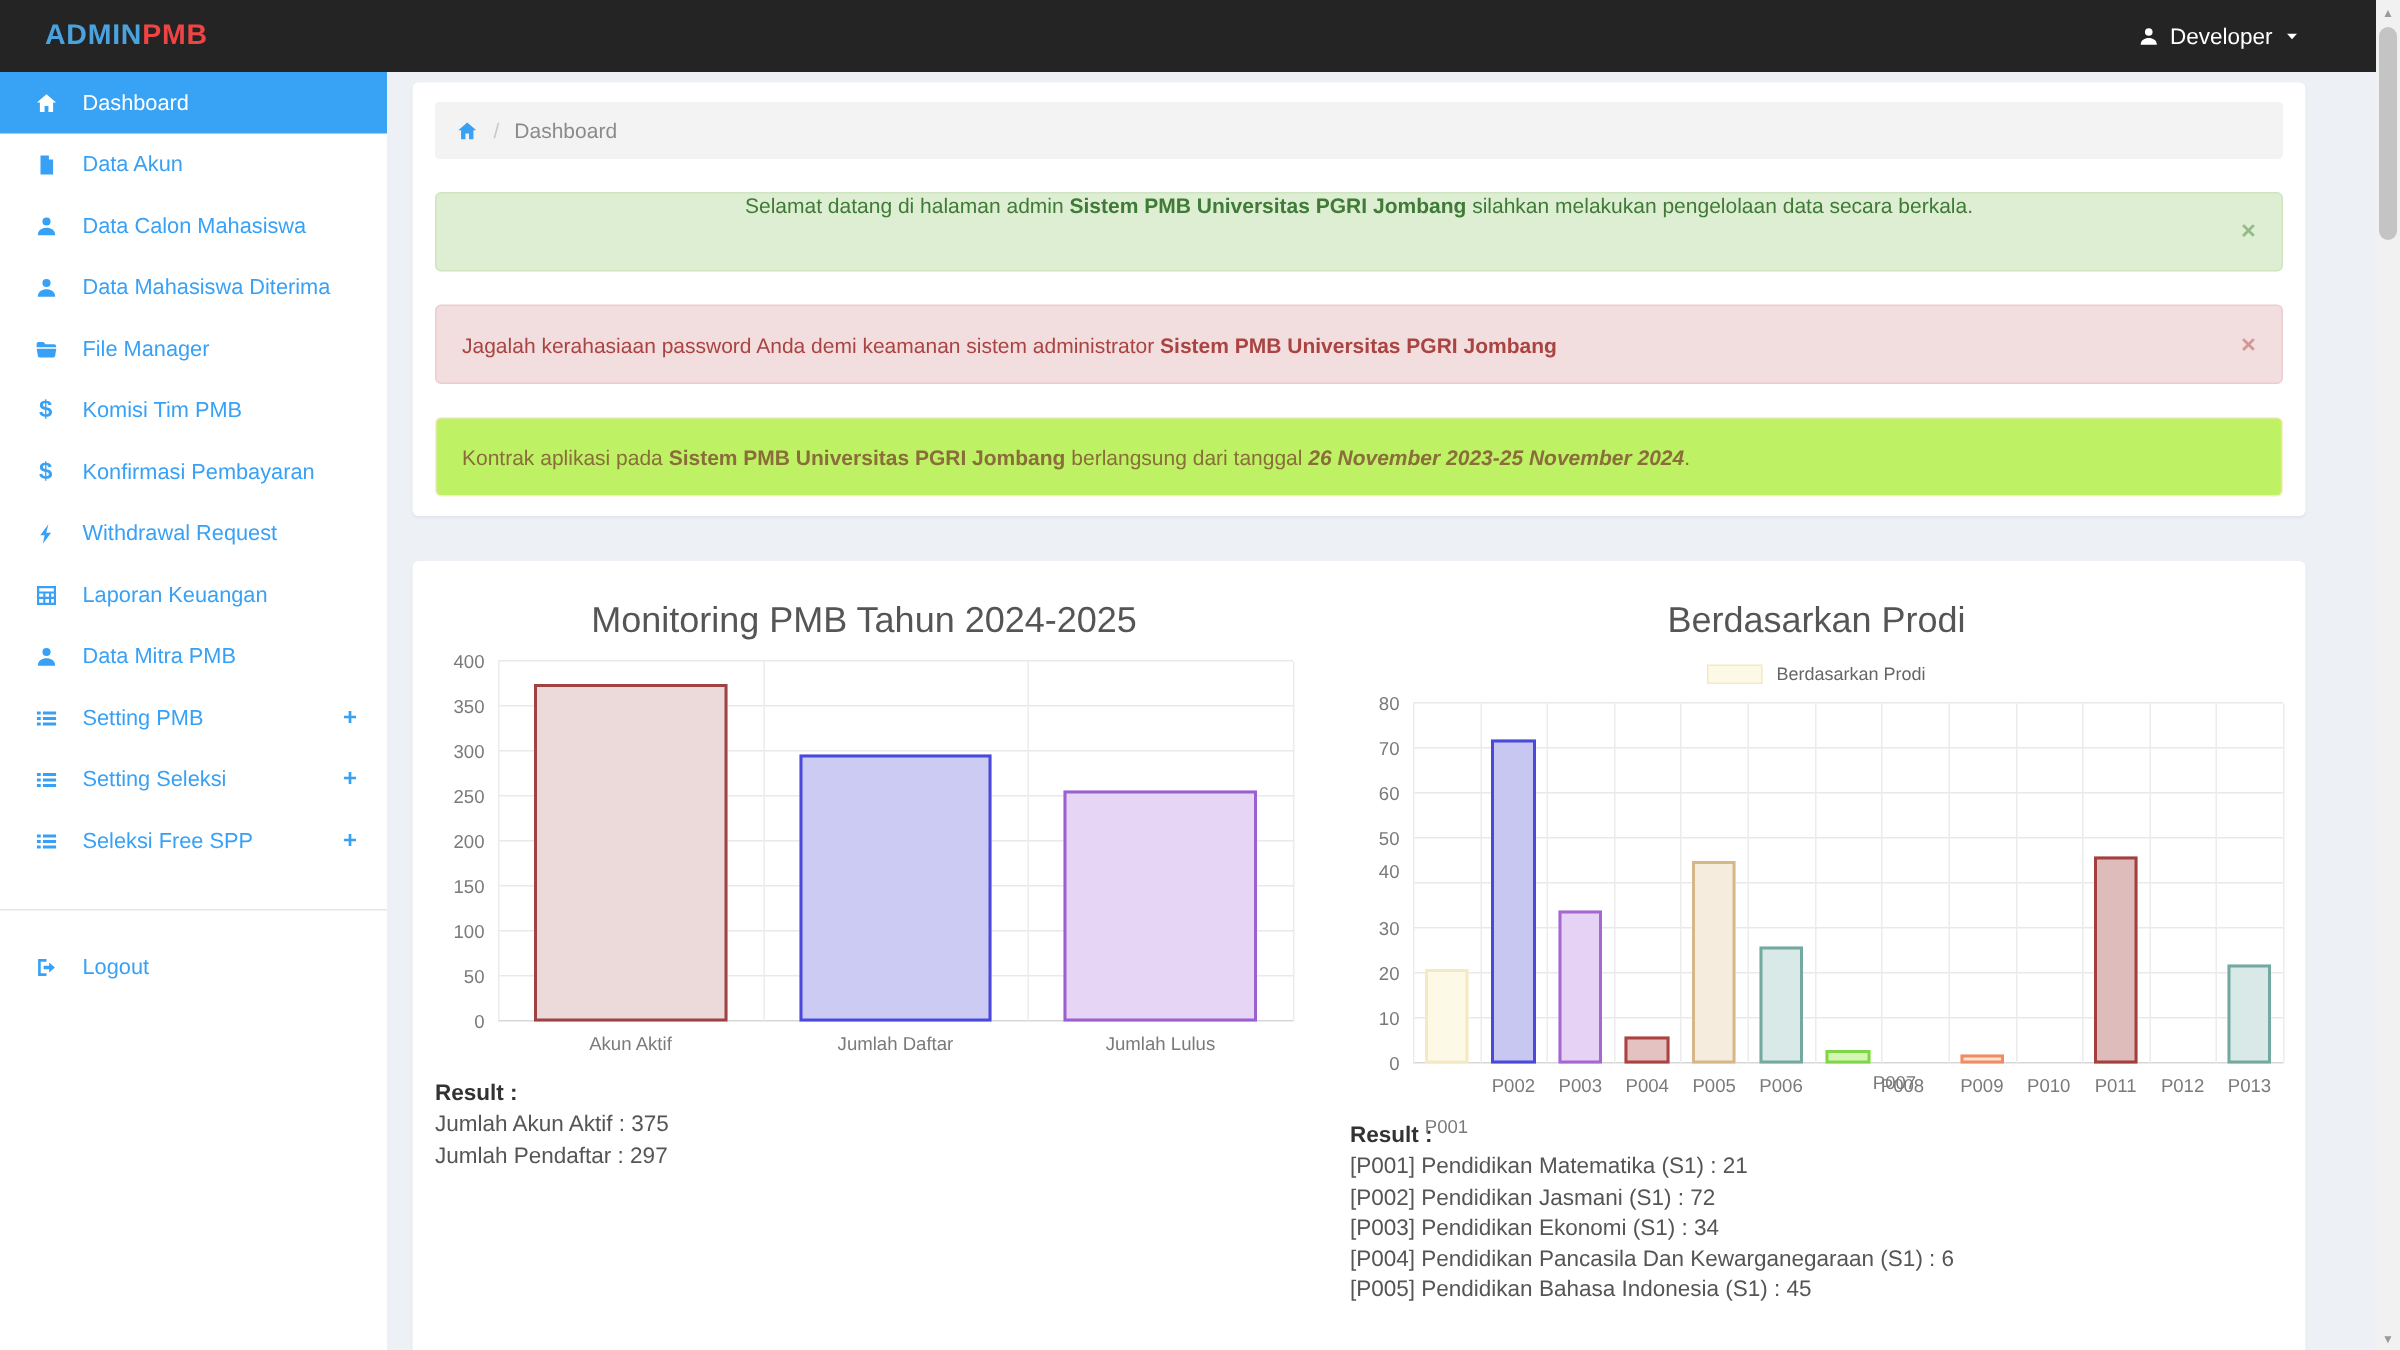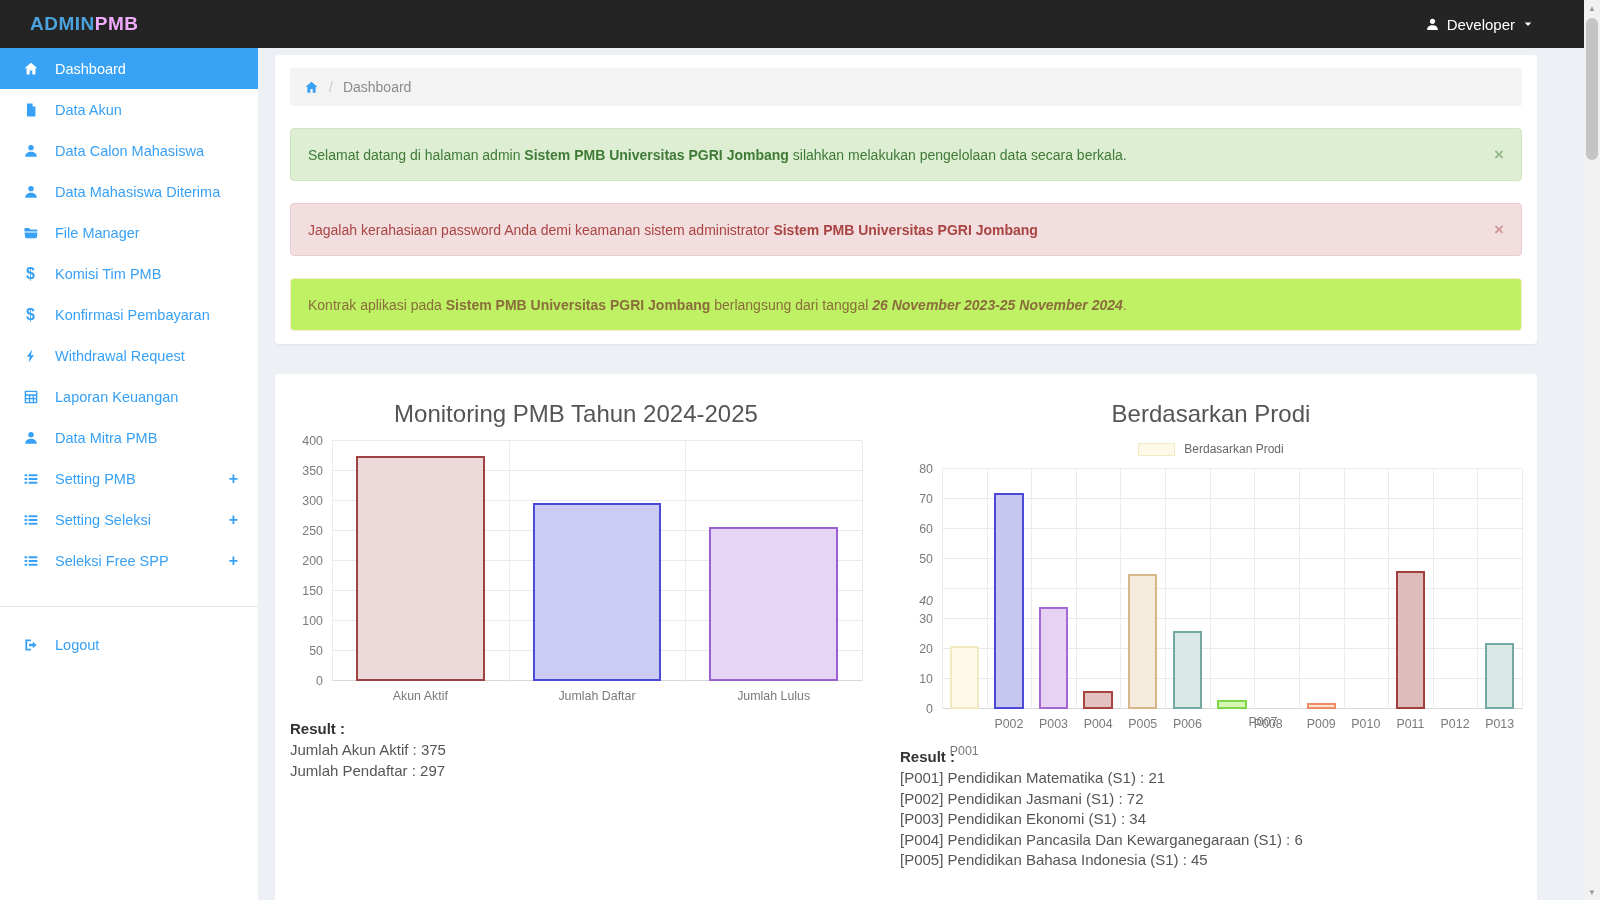--- a/index.html
+++ b/index.html
@@ -13,21 +13,21 @@
   .char-icon { font-weight:bold; display:inline-block; }
 
   
   .navbar {
     position:fixed; top:0; left:0; width:1584px; height:48px;
     background:#242424; display:flex; align-items:center; justify-content:space-between;
     z-index:20;
   }
   .brand { margin-left:30px; font-size:19px; font-weight:bold; letter-spacing:.5px; cursor:pointer; }
   .brand .admin { color:#4aa3df; }
-  .brand .pmb { color:#f0abfc; }
+  .brand .pmb { color:#ef4444; }
   .nav-user { margin-right:50px; color:#fff; display:flex; align-items:center; gap:7px; font-size:15px; cursor:pointer; }
   .nav-user .icon svg { width:15px; height:15px; }
   .nav-user .caret svg { width:12px; height:12px; }
 
   
   .sidebar {
     position:fixed; top:48px; left:0; width:258px; height:852px;
     background:#ffffff; z-index:10;
   }
   .side-item {
@@ -57,21 +57,21 @@
     color:#8b8b8b; font-size:14px;
   }
   .breadcrumb .icon { color:#38a1f5; cursor:pointer; }
   .breadcrumb .icon svg { width:15px; height:15px; }
   .crumb-sep { color:#c9c9c9; }
 
   .alert {
     margin-top:22px; min-height:53px; border-radius:4px; border:1px solid;
     display:flex; align-items:center; padding:0 17px; font-size:14px;
   }
-  .alert-success { background:#ddeed2; border-color:#cfe4c0; color:#3f7a37; }
+  .alert-success { background:#ddeed2; border-color:#cfe4c0; color:#3f7a37;flex-direction:column; }
   .alert-danger  { background:#f2dede; border-color:#ebccd1; color:#a94442; }
   .alert-warning { background:#bef264; border-color:#faebcc; color:#8a6d3b; }
   .alert .close  { margin-left:auto; opacity:.45; font-size:17px; font-weight:bold; cursor:pointer; line-height:1; }
 
   
   .panel-charts { margin-top:30px; padding:12px 15px 30px; height:540px; }
   .charts-row { display:flex; justify-content:space-between; }
   .chart-col.left  { width:572px; }
   .chart-col.right { width:622px; }
   .chart-title { text-align:center; font-size:24px; color:#555; margin-top:14px; font-weight:400; }
@@ -323,21 +323,21 @@
         <div class="chart-legend">
           <span class="legend-swatch" style="background: rgb(253, 249, 231); border-color: rgb(243, 233, 195);"></span>
           <span>Berdasarkan Prodi</span>
         </div>
         <div class="plot-wrap">
           <div class="y-gutter">
               <div class="y-label" style="bottom: 0px;">0</div>
               <div class="y-label" style="bottom: 30px;">10</div>
               <div class="y-label" style="bottom: 60px;">20</div>
               <div class="y-label" style="bottom: 90px;">30</div>
-              <div class="y-label" style="bottom: 108px; font-style: italic;">40</div>
+              <div class="y-label" style="bottom: 128px;">40</div>
               <div class="y-label" style="bottom: 150px;">50</div>
               <div class="y-label" style="bottom: 180px;">60</div>
               <div class="y-label" style="bottom: 210px;">70</div>
               <div class="y-label" style="bottom: 240px;">80</div>
             </div>
           <div class="plot-col">
             <div class="plot" style="width: 580px;">
                 <div class="hline base" style="bottom: 0px;"></div>
                 <div class="hline" style="bottom: 30px;"></div>
                 <div class="hline" style="bottom: 60px;"></div>

